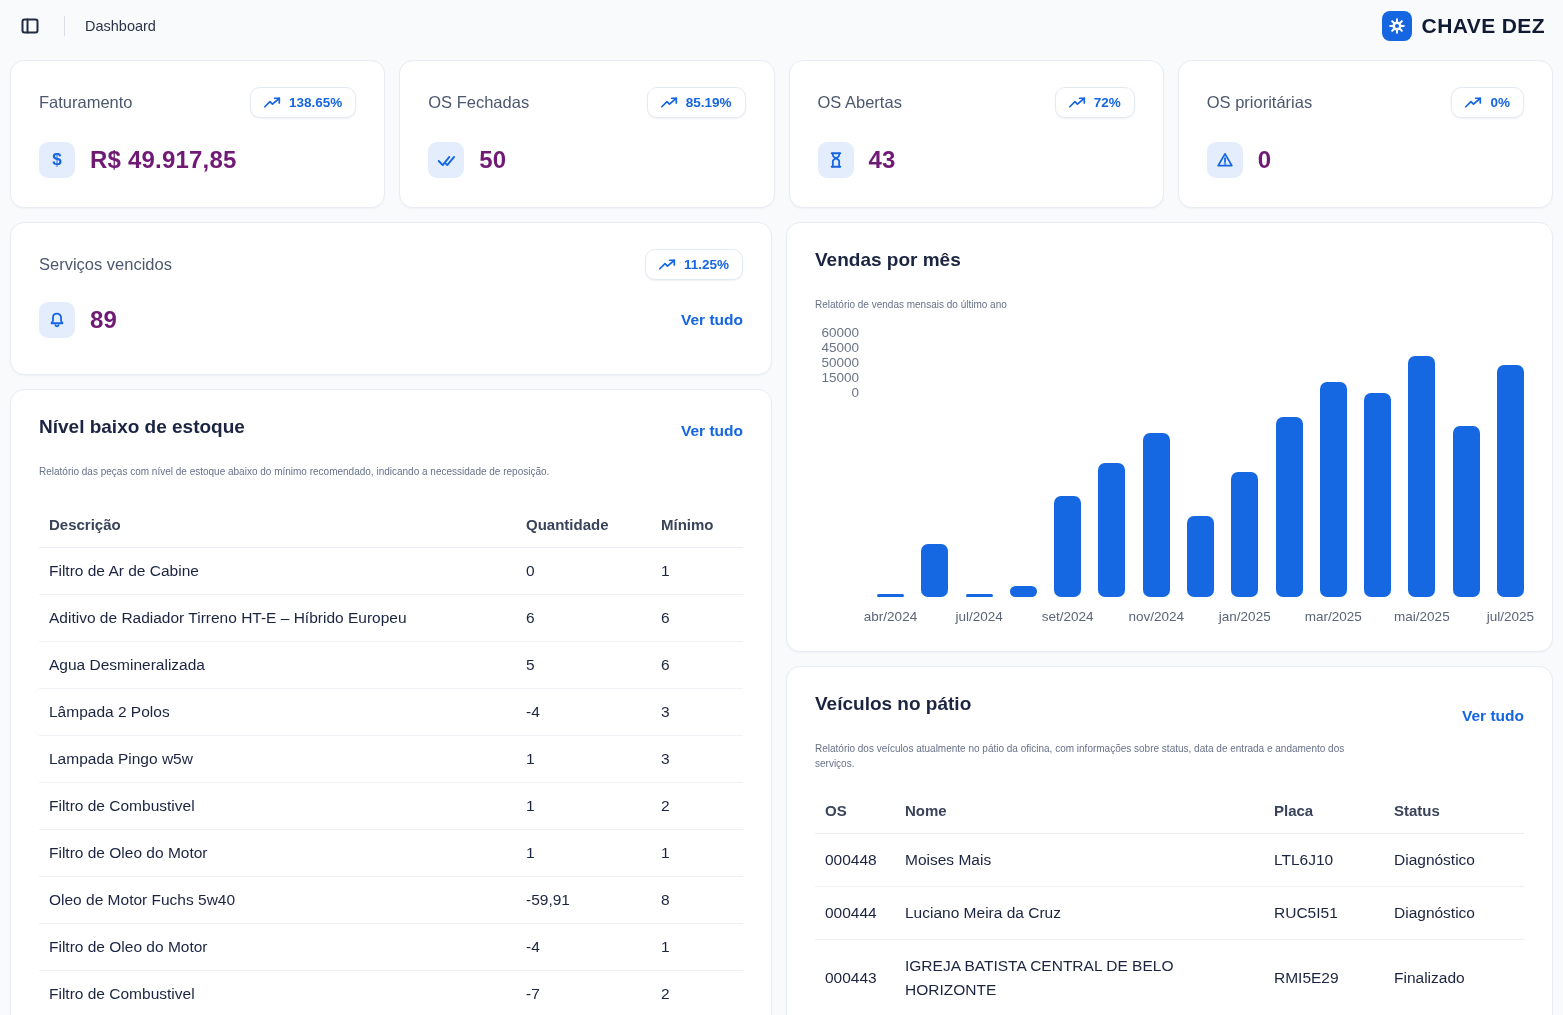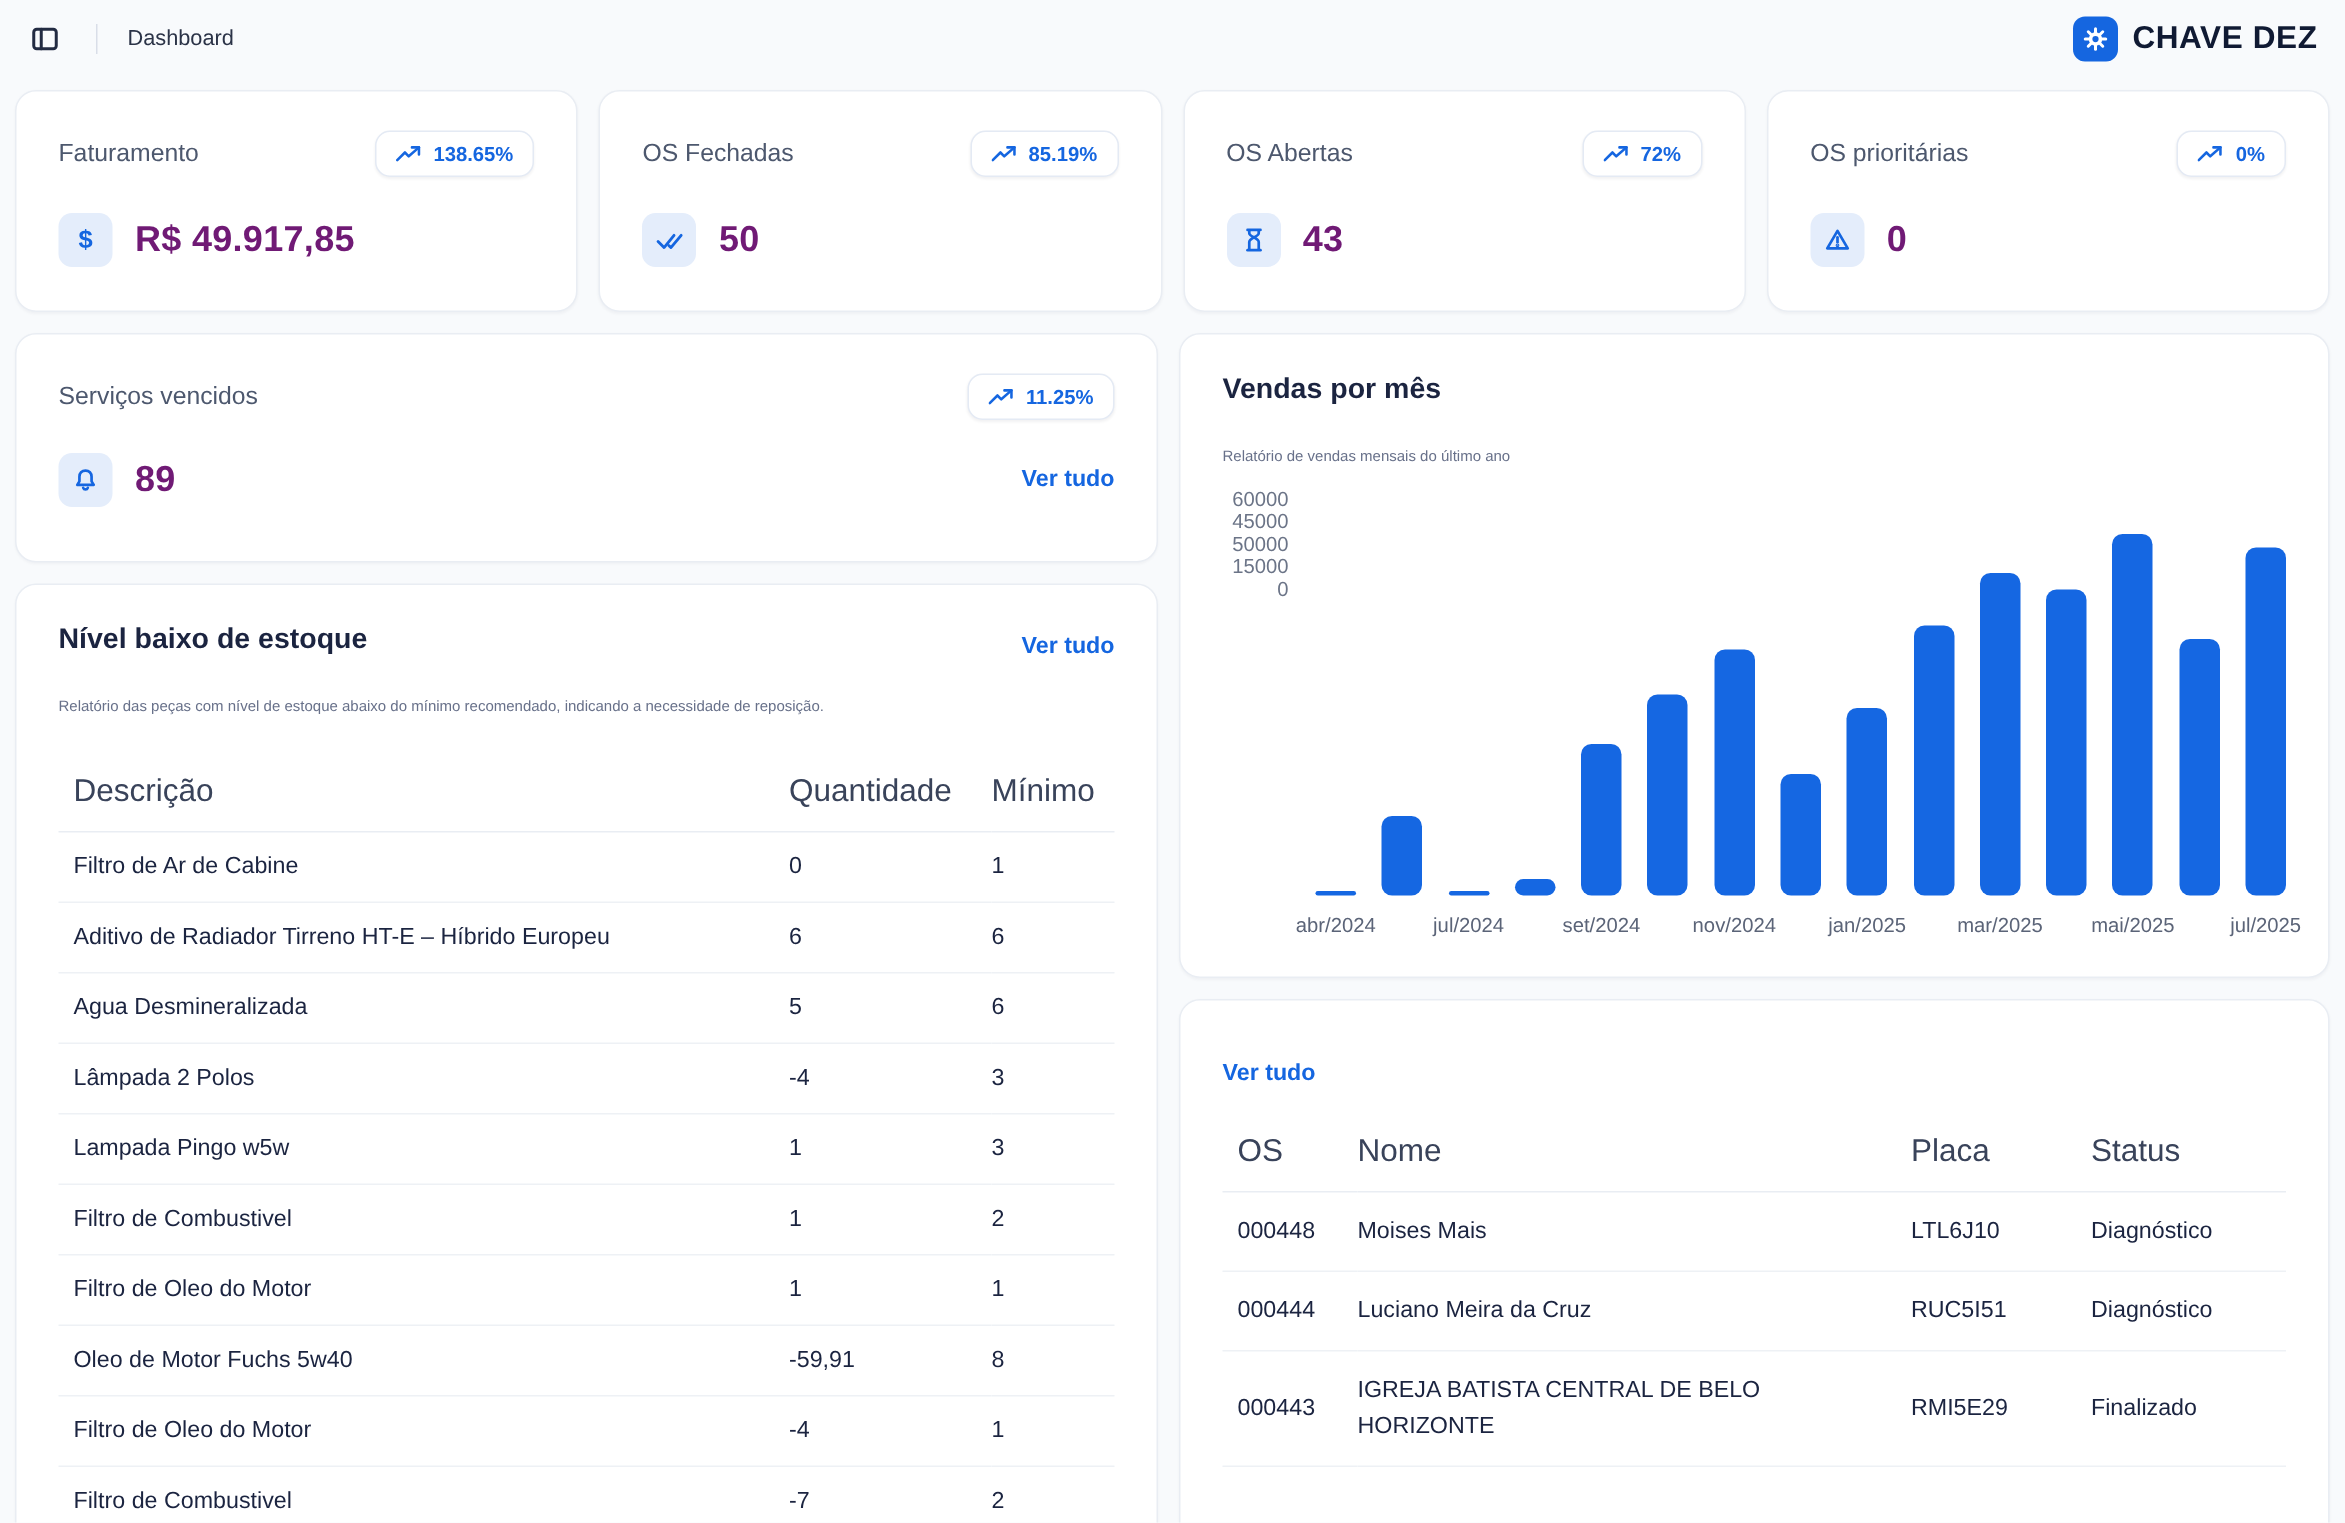--- a/index.html
+++ b/index.html
@@ -42,21 +42,21 @@
   .serv-left { display:flex; align-items:center; gap:15px; }
   .link { color:#1566e0; font-size:15.5px; font-weight:600; cursor:pointer; text-decoration:none; }
 
   
   .sec-head { display:flex; justify-content:space-between; align-items:flex-start; }
   .sec-title { font-size:19px; font-weight:700; color:#1b2440; }
   .sec-sub { font-size:10px; color:#68718a; line-height:1.5; margin-top:26px; }
 
   
   table { width:100%; border-collapse:collapse; table-layout:fixed; }
-  th { text-align:left; font-size:21px; font-weight:400; color:#39435a; padding:13px 0 14px; border-bottom:1px solid #e9edf3; }
+  th { text-align:left; font-size:15px; font-weight:700; color:#39435a; padding:13px 0 14px; border-bottom:1px solid #e9edf3; }
   td { font-size:15.5px; color:#1b2440; padding:14px 0; border-bottom:1px solid #eef1f5; vertical-align:middle; }
   th.first, td.first { padding-left:10px; }
   .card-stock { padding:26px 28px 0; height:662px; overflow:hidden; }
   .card-stock table { margin-top:24px; }
   .card-vehicles { padding:26px 28px 0; height:372px; overflow:hidden; }
   .card-vehicles table { margin-top:18px; }
   .td-nome { padding-right:24px; line-height:1.55; }
 
   
   .card-vendas { padding:26px 28px 24px; height:430px; display:flex; flex-direction:column; }
@@ -402,20 +402,24 @@
                 <div class="xslot">
                   <span>jul/2025</span>
                 </div>
               </div>
           </div>
         </div>
       </div>
 
       <div class="card card-vehicles">
         <div class="sec-head">
+          <div>
+            <div class="sec-title">Veículos no pátio</div>
+            <div class="sec-sub" style="max-width:560px;">Relatório dos veículos atualmente no pátio da oficina, com informações sobre status, data de entrada e andamento dos serviços.</div>
+          </div>
           <a class="link" style="margin-top:14px;">Ver tudo</a>
         </div>
         <table>
           <colgroup>
               <col style="width:90px">
               <col>
               <col style="width:120px">
               <col style="width:130px">
             </colgroup>
           <thead>

